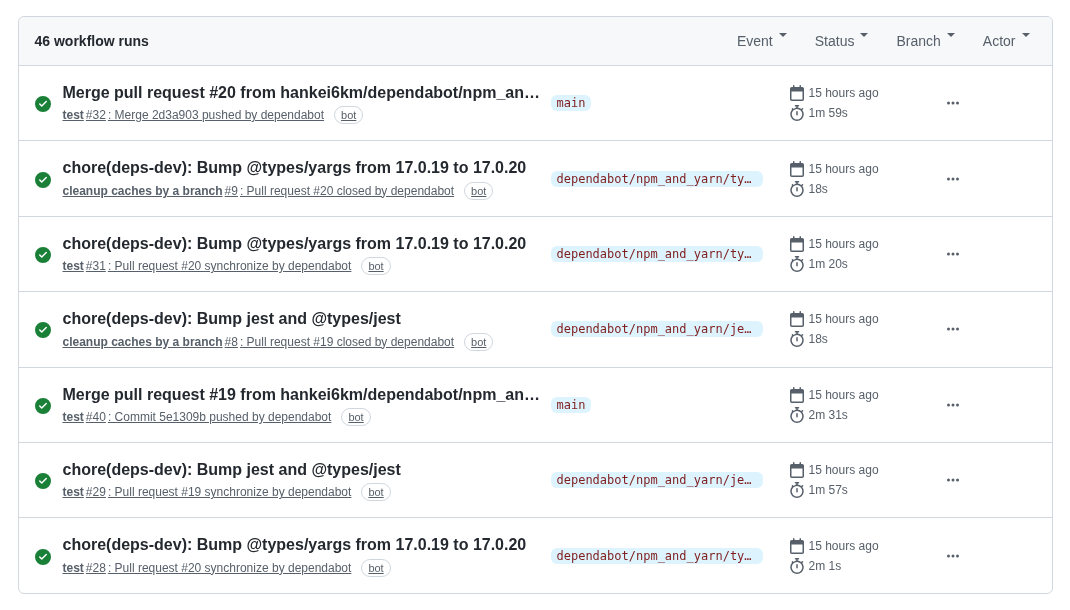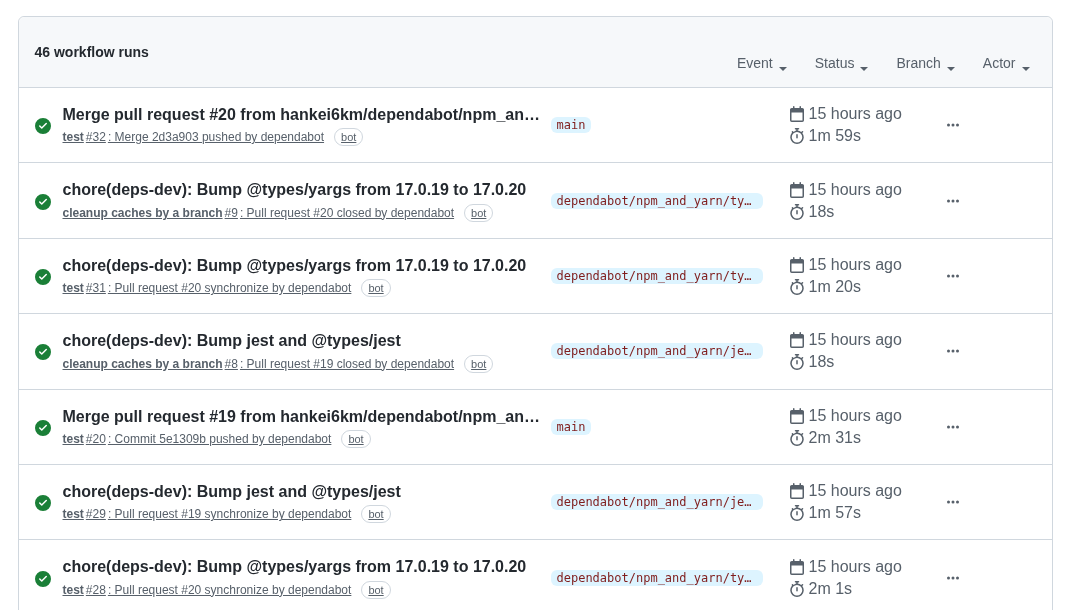--- a/index.html
+++ b/index.html
@@ -38,25 +38,24 @@
     align-items: center;
     padding-right: 6px;
   }
   .filter {
     background: none;
     border: none;
     color: #57606a;
     font-size: 14px;
     cursor: pointer;
     display: flex;
-    align-items: flex-end;
+    align-items: flex-start;
     gap: 4px;
     padding: 0;
     font-family: inherit;
-    margin-top: 22px;
   }
   .caret {
     width: 0;
     height: 0;
     border-left: 4px solid transparent;
     border-right: 4px solid transparent;
     border-top: 4px solid currentColor;
     display: inline-block;
     margin-left: 2px;
   }
@@ -136,21 +135,21 @@
     max-width: 200px;
     white-space: nowrap;
     overflow: hidden;
     text-overflow: ellipsis;
     display: inline-block;
     cursor: pointer;
   }
   .meta-col {
     flex: 0 0 140px;
     color: #57606a;
-    font-size: 16px;
+    font-size: 12px;
     display: flex;
     flex-direction: column;
     gap: 4px;
   }
   .meta-line {
     display: flex;
     align-items: center;
     gap: 4px;
   }
   .meta-icon {
@@ -410,21 +409,21 @@
       <span class="success-icon">
         <svg width="16" height="16" viewBox="0 0 16 16" fill="currentColor">
           <path d="M8 0a8 8 0 1 1 0 16A8 8 0 0 1 8 0Zm3.78 6.03a.75.75 0 0 0-1.06-1.06L6.75 8.94 5.28 7.47a.75.75 0 0 0-1.06 1.06l2 2a.75.75 0 0 0 1.06 0l4.5-4.5Z"></path>
         </svg>
       </span>
     </div>
     <div class="main-col">
       <div class="run-title">Merge pull request #19 from hankei6km/dependabot/npm_and…</div>
       <div class="run-subline">
         <span class="wf-name">test </span>
-        <span>#20</span>
+        <span>#40</span>
             <span>: Commit 5e1309b pushed by dependabot</span>
         <span class="bot-label">bot</span>
       </div>
     </div>
     <div class="branch-col">
       <span class="branch-label">main</span>
     </div>
     <div class="meta-col">
       <div class="meta-line">
         <span class="meta-icon">

